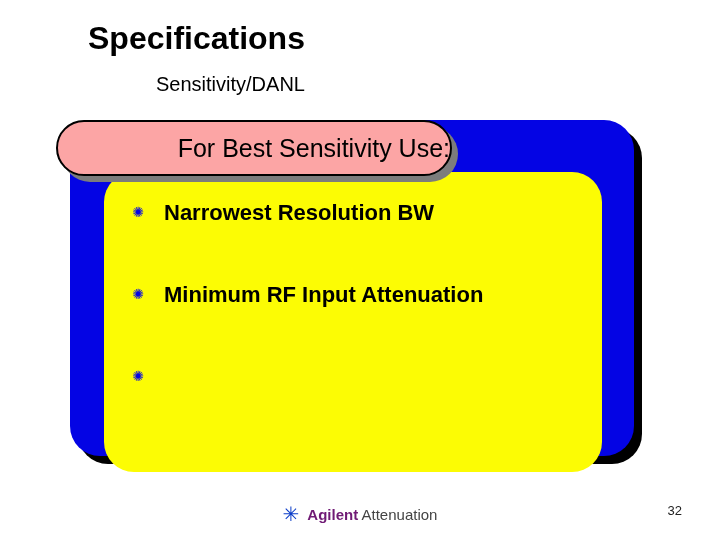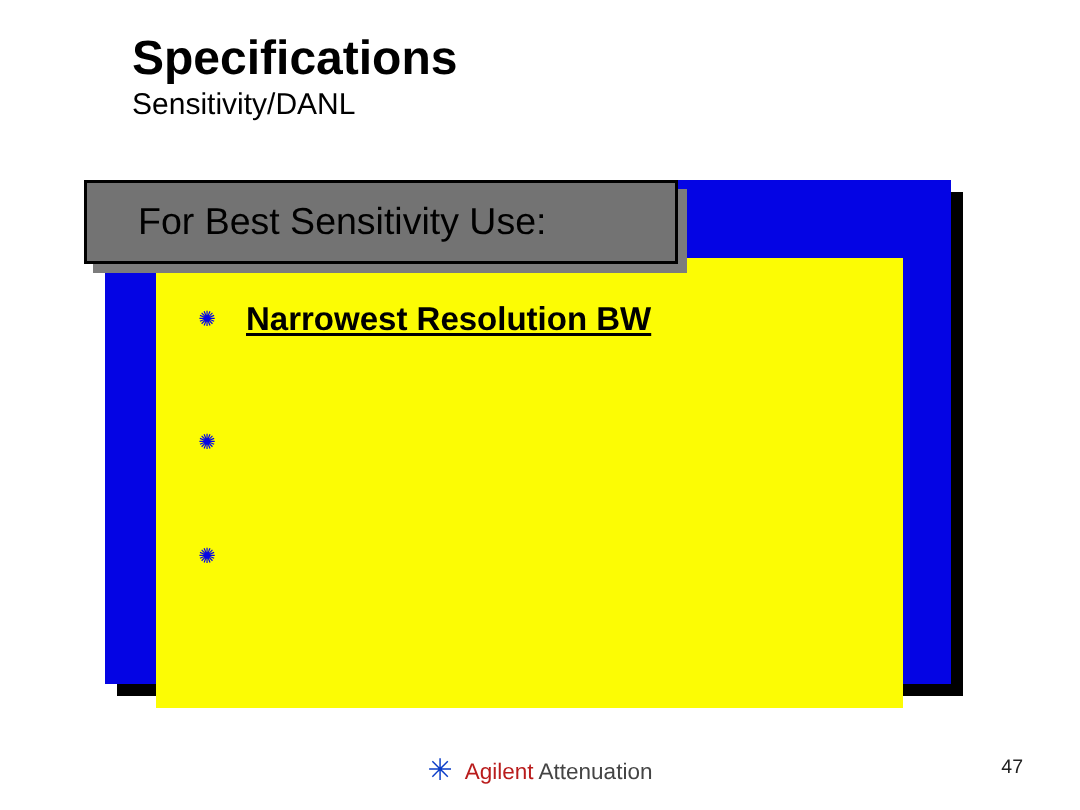--- a/index.html
+++ b/index.html
@@ -1,45 +1,45 @@
 <!DOCTYPE html>
 <html><head>
 <meta charset="utf-8">
 <style>
-  * { margin: 0; padding: 0; box-sizing: border-box; }
+  * { margin: 0; padding: 0; box-sizing: border-box; border-radius: 30px; }
   html, body { width: 720px; height: 540px; background: #fff; font-family: Arial, Helvetica, sans-serif; overflow: hidden; }
   .slide { position: relative; width: 720px; height: 540px; }
   .title-block { position: absolute; left: 88px; top: 20px; }
   .title { font-size: 32px; font-weight: bold; color: #000; }
-  .subtitle { font-size: 20px; color: #000; margin-top: 2px; }
+  .subtitle { font-size: 20px; color: #000; margin-top: 16px; text-align: right; }
 
   
   .panel-shadow { position: absolute; left: 78px; top: 128px; width: 564px; height: 336px; background: #000; }
   .panel-blue   { position: absolute; left: 70px; top: 120px; width: 564px; height: 336px; background: #0404e4; }
   .panel-yellow { position: absolute; left: 104px; top: 172px; width: 498px; height: 300px; background: #fcfc04; }
 
   
   .callout-shadow { position: absolute; left: 62px; top: 126px; width: 396px; height: 56px; background: #7c7c7c; }
-  .callout        { position: absolute; left: 56px; top: 120px; width: 396px; height: 56px; background: #737373; border: 2px solid #000; display: flex; align-items: center; padding-left: 34px; }
+  .callout        { position: absolute; left: 56px; top: 120px; width: 396px; height: 56px; background: #fca5a5; border: 2px solid #000; display: flex; align-items: center; padding-left: 34px; justify-content: flex-end; }
   .callout-text   { font-size: 25px; color: #000; }
 
   
   .bullets { position: absolute; left: 130px; top: 200px; width: 450px; }
   .bullet-item { display: flex; align-items: flex-start; margin-bottom: 56px; }
   .bullet-item:last-child { margin-bottom: 0; }
   .bullet-icon { width: 16px; height: 16px; margin-top: 4px; margin-right: 18px; flex-shrink: 0; color: #0404e4; font-size: 14px; line-height: 16px; text-align: center; }
-  .bullet-text { font-size: 22px; font-weight: bold; color: #000; line-height: 1.18; text-decoration: underline; }
+  .bullet-text { font-size: 22px; font-weight: bold; color: #000; line-height: 1.18; }
 
   
   .footer-left  { position: absolute; left: 28px; bottom: 22px; font-size: 12px; color: #222; }
   .footer-right { position: absolute; right: 38px; bottom: 22px; font-size: 13px; color: #222; }
   .footer-logo  { position: absolute; left: 50%; bottom: 16px; transform: translateX(-50%); display: flex; align-items: center; gap: 8px; color: #222; }
   .logo-burst   { color: #0a3cc8; font-size: 20px; line-height: 1; }
   .logo-text    { font-size: 15px; color: #444; }
-  .logo-text b  { font-weight: normal; color: #b91c1c; }
+  .logo-text b  { font-weight: bold; color: #701a75; }
 </style>
 </head>
 <body>
 
 <div class="slide">
 
   <div class="title-block">
     <div class="title">Specifications</div>
     <div class="subtitle">Sensitivity/DANL</div>
   </div>
@@ -53,27 +53,28 @@
     <span class="callout-text">For Best Sensitivity Use:</span>
   </div>
 
   <div class="bullets">
     <div class="bullet-item">
       <span class="bullet-icon">✺</span>
       <span class="bullet-text">Narrowest Resolution BW</span>
     </div>
     <div class="bullet-item">
       <span class="bullet-icon">✺</span>
+      <span class="bullet-text">Minimum RF Input Attenuation</span>
     </div>
     <div class="bullet-item">
       <span class="bullet-icon">✺</span>
     </div>
   </div>
 
   <div class="footer-logo">
     <span class="logo-burst">✳</span>
     <span class="logo-text">
       <b>Agilent</b><span> Attenuation</span>
     </span>
   </div>
-  <div class="footer-right">47</div>
+  <div class="footer-right">32</div>
 
 </div>
 
 </body></html>

